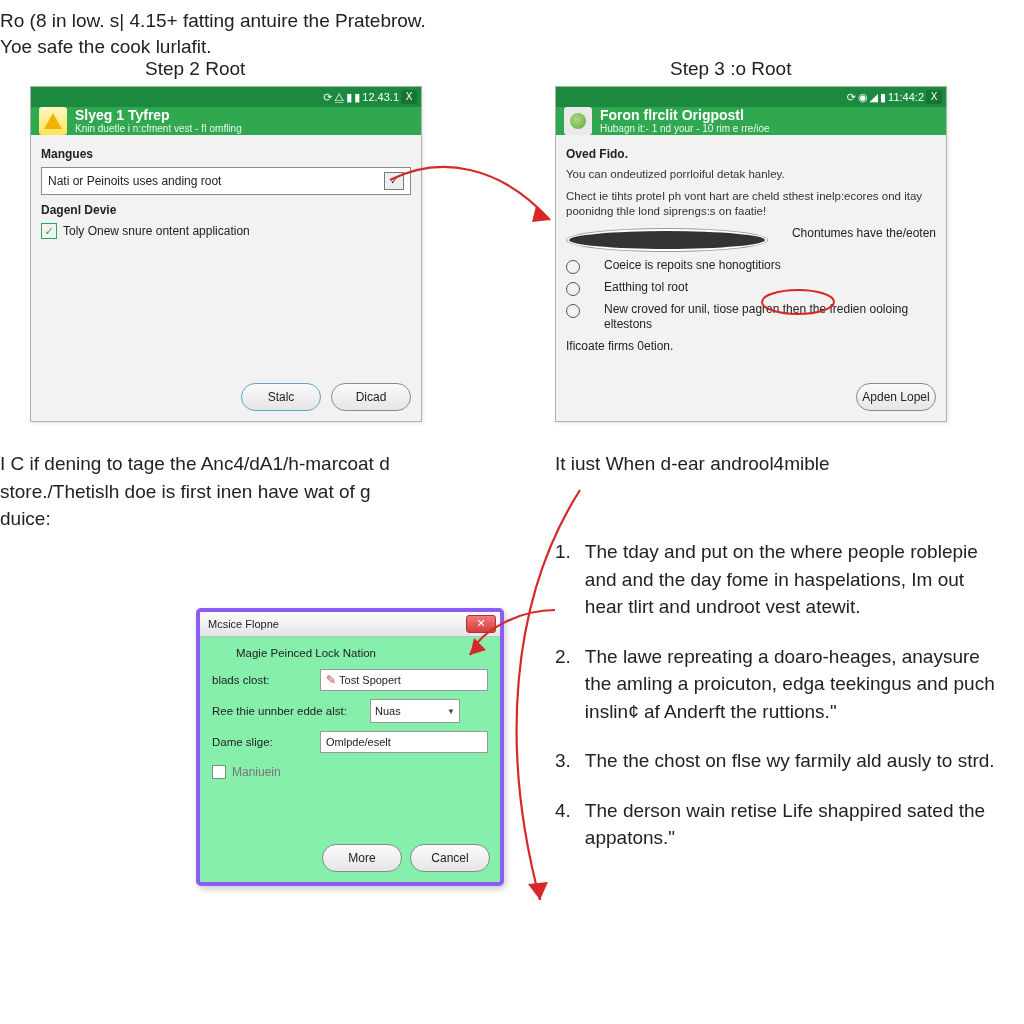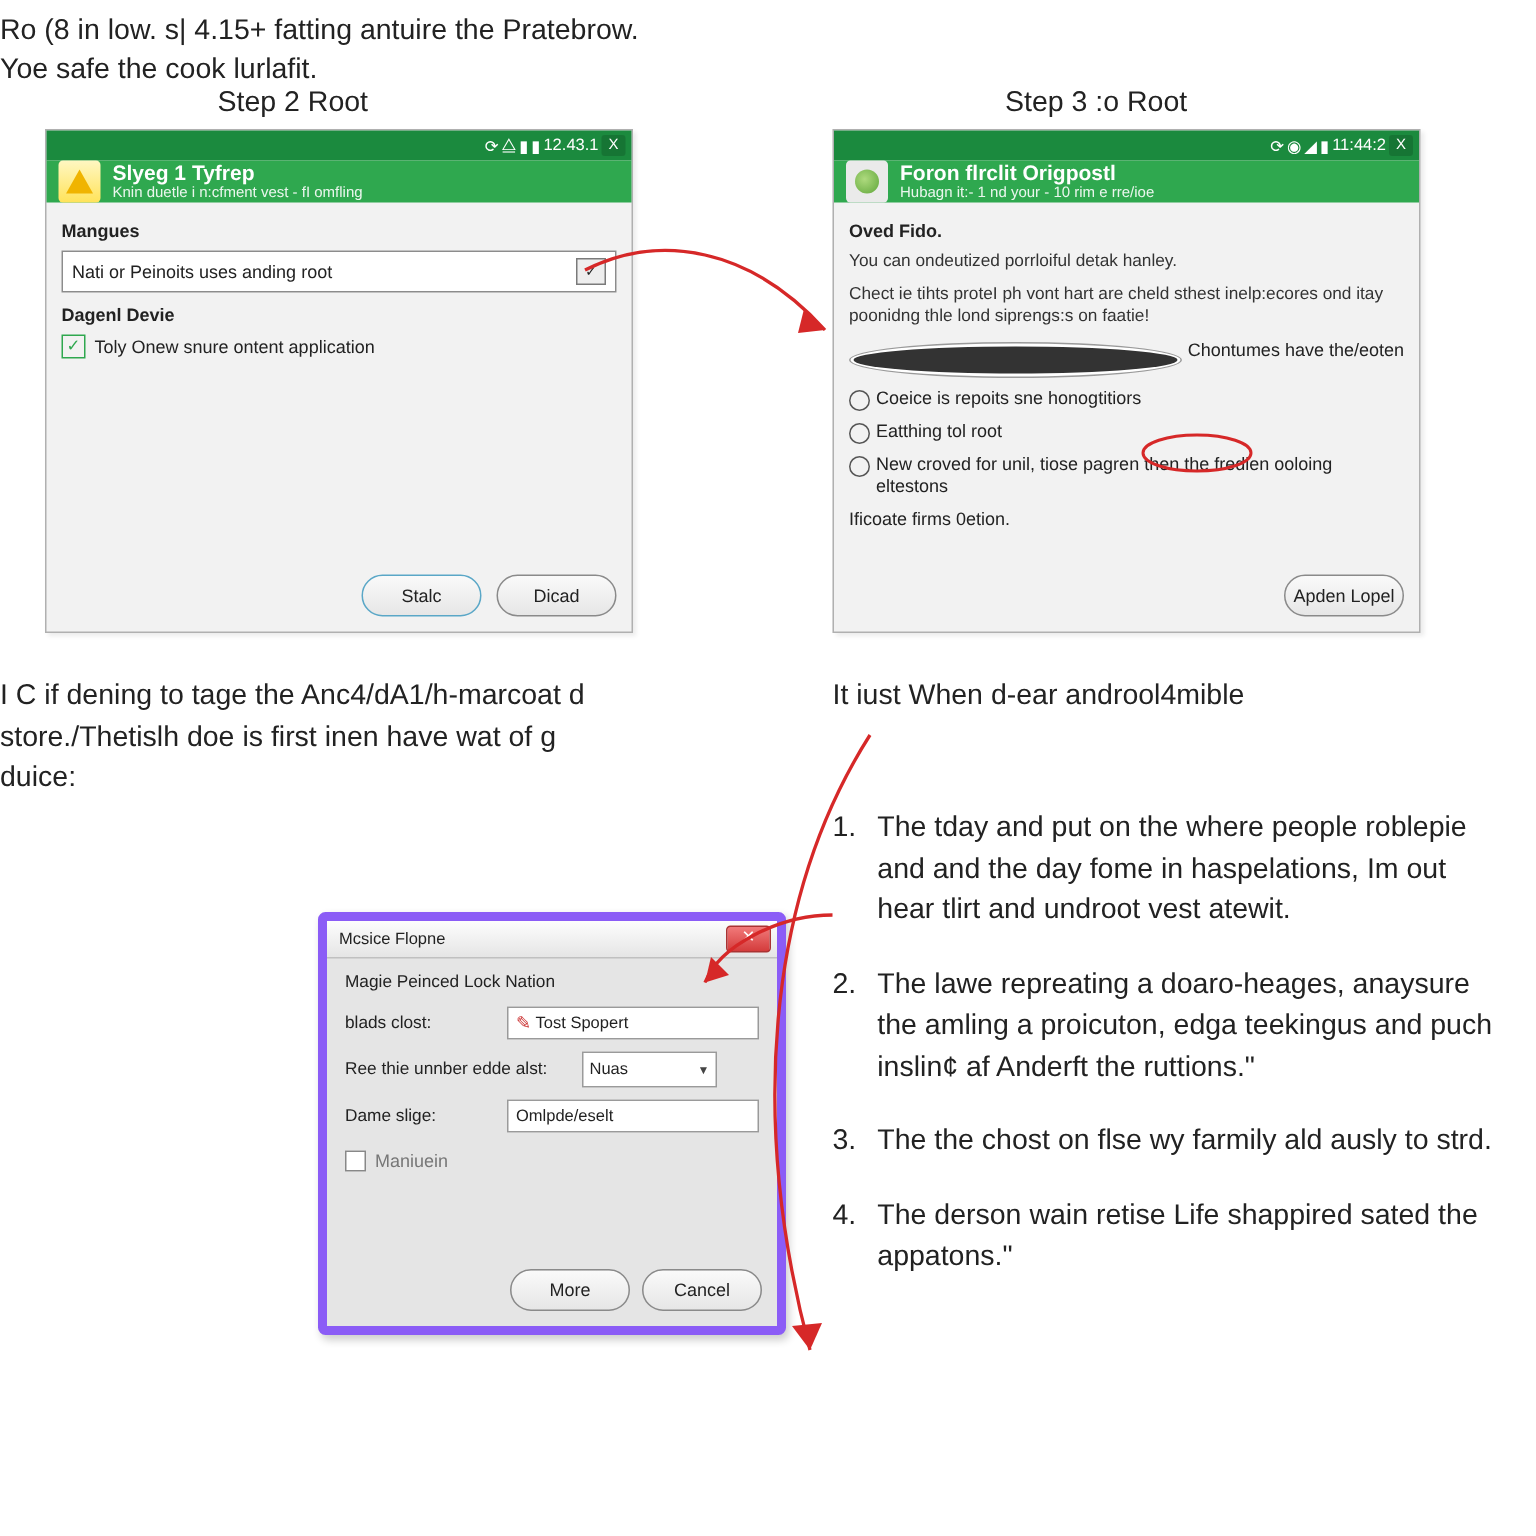--- a/index.html
+++ b/index.html
@@ -29,38 +29,38 @@
   .body{padding:8px 10px 6px 10px;font-size:12px;}
   .section-h{font-weight:bold;margin:4px 0 6px 0;font-size:12px;}
   .combo{height:26px;border:1px solid #8c8c8c;background:#fff;display:flex;align-items:center;justify-content:space-between;padding:0 6px;font-size:12px;margin-bottom:8px;}
   .combo .dd{width:18px;height:16px;border:1px solid #7a7a7a;background:#eee;display:flex;align-items:center;justify-content:center;font-size:9px;}
   .chk-row{display:flex;align-items:center;gap:6px;font-size:12px;margin:6px 0;}
   .chk{width:14px;height:14px;border:1px solid #2fa84f;display:flex;align-items:center;justify-content:center;color:#2fa84f;font-size:11px;line-height:1;}
   .dlg-btns{position:absolute;bottom:10px;right:10px;display:flex;gap:10px;}
   .btn{min-width:78px;height:26px;border:1px solid #8a8a8a;background:linear-gradient(#fafafa,#e6e6e6);font-size:12px;display:flex;align-items:center;justify-content:center;border-radius:14px;text-align:center;}
   .btn.primary{border:1px solid #5aa7c7;}
   .desc{font-size:11.5px;color:#333;margin:4px 0 6px 0;line-height:1.35;}
-  .radio-row{display:flex;align-items:flex-start;gap:4px;font-size:12px;margin:6px 0;line-height:1.3;}
+  .radio-row{display:flex;align-items:flex-start;gap:24px;font-size:12px;margin:6px 0;line-height:1.3;}
   .radio{width:12px;height:12px;border:1.5px solid #555;border-radius:50%;flex:none;margin-top:2px;position:relative;}
   .radio.sel::after{content:"";position:absolute;inset:2px;border-radius:50%;background:#333;}
   .foot-note{font-size:12px;margin-top:6px;}
 
   
   .para-left{position:absolute;left:0;top:450px;width:420px;font-size:19px;line-height:1.45;}
   .para-right-h{position:absolute;left:555px;top:450px;width:430px;font-size:19px;line-height:1.45;}
   .num-list{position:absolute;left:555px;top:538px;width:440px;font-size:19px;line-height:1.45;}
   .num-list .item{display:flex;gap:14px;margin-bottom:22px;}
   .num-list .n{flex:none;}
 
   
-  .winbox{position:absolute;left:212px;top:608px;width:300px;height:270px;border:6px solid #8b5cf6;background:#e5e5e5;border-radius:5px;box-shadow:2px 3px 6px rgba(0,0,0,0.2);overflow:hidden;}
+  .winbox{position:absolute;left:196px;top:608px;width:300px;height:270px;border:4px solid #8b5cf6;background:#86efac;border-radius:5px;box-shadow:2px 3px 6px rgba(0,0,0,0.2);overflow:hidden;}
   .win-title{height:24px;background:linear-gradient(#fdfdfd,#e5e5e5);border-bottom:1px solid #c0c0c0;display:flex;align-items:center;justify-content:space-between;padding:0 4px 0 8px;font-size:11px;}
   .win-close{width:28px;height:16px;border:1px solid #a33;border-radius:3px;background:linear-gradient(#f17a7a,#d43c3c);color:#fff;font-size:11px;text-align:center;line-height:14px;}
   .win-body{padding:10px 12px;font-size:11.5px;}
-  .win-body .hdr{margin-bottom:10px;}
+  .win-body .hdr{margin-bottom:10px;margin-left:24px;}
   .field{display:flex;align-items:center;gap:8px;margin:8px 0;}
   .field .lab{width:100px;}
   .txt{flex:1;height:20px;border:1px solid #9a9a9a;background:#fff;display:flex;align-items:center;padding:0 5px;font-size:11px;}
   .sel{flex:1;height:22px;border:1px solid #9a9a9a;background:#fff;display:flex;align-items:center;justify-content:space-between;padding:0 4px;font-size:11px;}
   .sel .ar{font-size:8px;color:#444;}
   .pen{color:#c33;font-size:12px;margin-right:3px;}
   .wchk{width:12px;height:12px;border:1px solid #888;background:#fff;}
   .win-btns{position:absolute;bottom:10px;right:10px;display:flex;gap:8px;}
 
   

